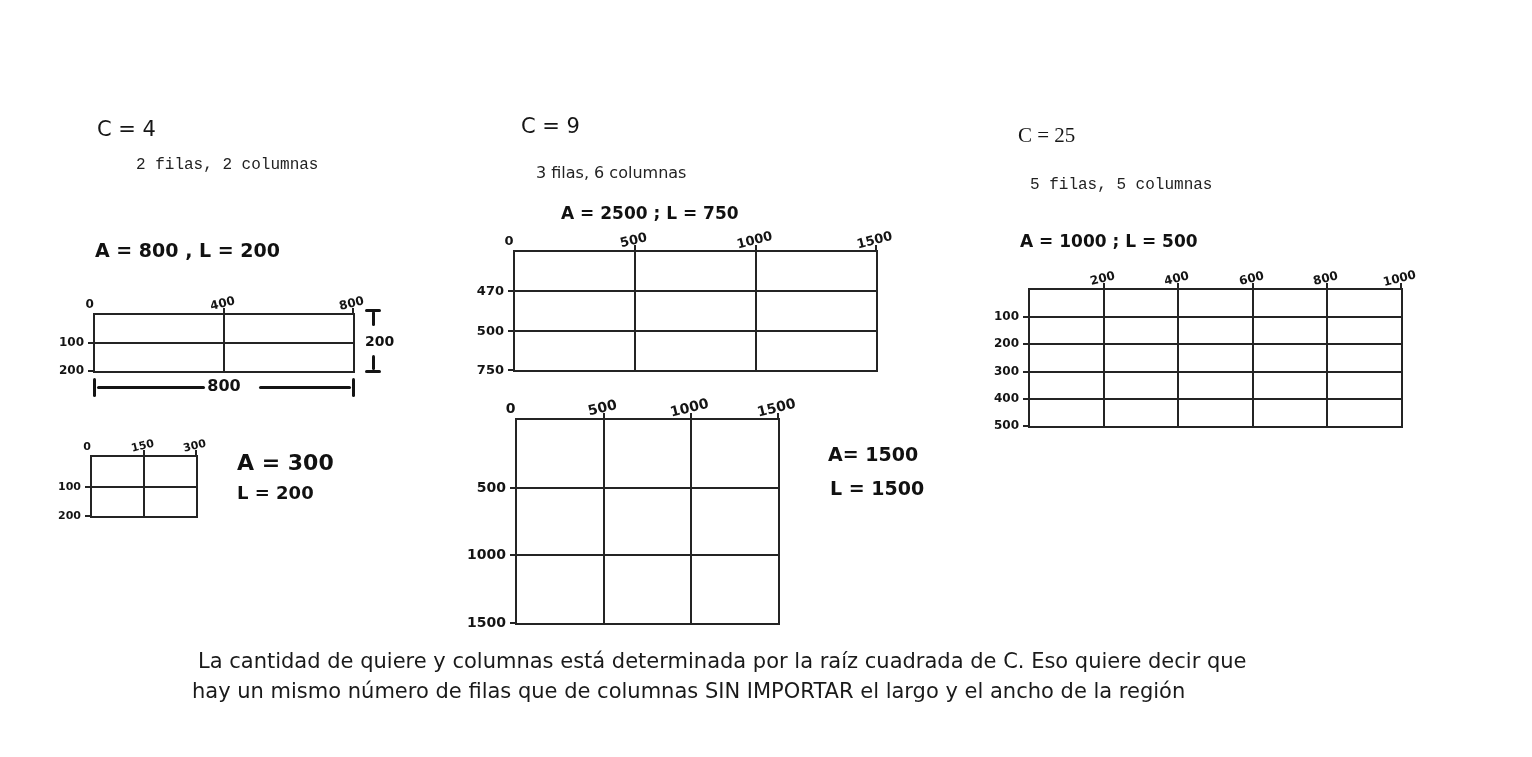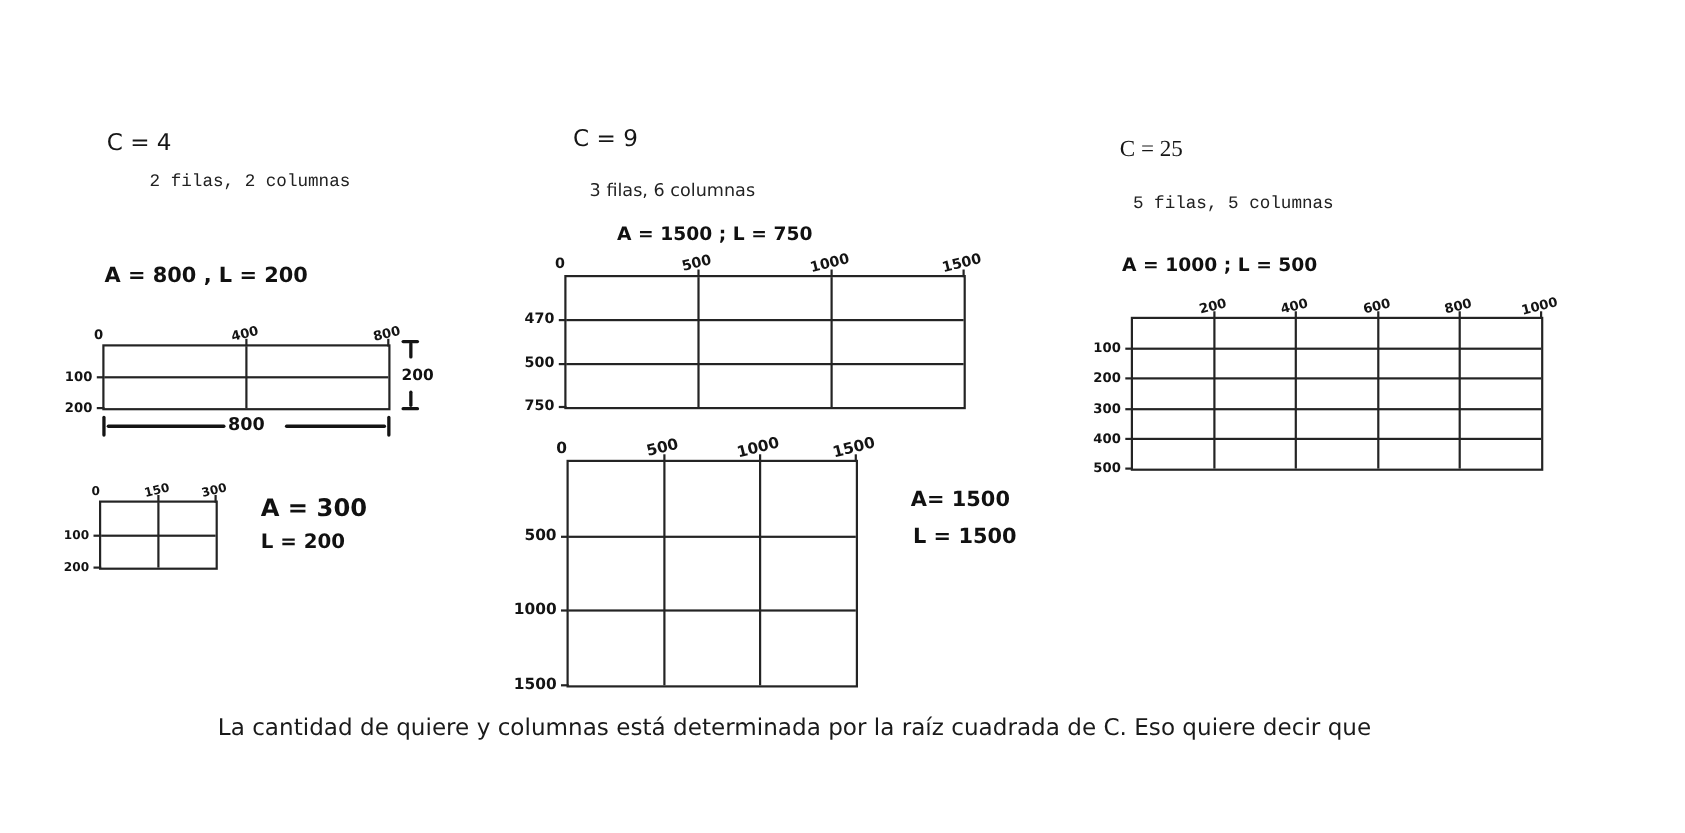--- a/index.html
+++ b/index.html
@@ -86,21 +86,21 @@
       <div class="tick-left" style="top: 50%;"></div>
       <div class="lbl lbl-left" style="top: 50%; font-size: 11px;">100</div>
       <div class="tick-left" style="top: 100%;"></div>
       <div class="lbl lbl-left" style="top: 100%; font-size: 11px;">200</div>
     </div>
   <div class="abs formula" style="left:237px;top:450px;font-size:22px;">A = 300</div>
   <div class="abs formula" style="left:237px;top:482px;font-size:18px;">L = 200</div>
 
   <div class="abs heading" style="left:521px;top:114px;">C = 9</div>
   <div class="abs subtitle" style="left:536px;top:163px;">3 filas, 6 columnas</div>
-  <div class="abs formula" style="left:561px;top:203px;font-size:17px;">A = 1500 ;   L = 750</div>
+  <div class="abs formula" style="left:561px;top:203px;font-size:17px;">A = 2500 ;   L = 750</div>
 
   <div class="grid" style="left:513px;top:250px;width:365px;height:122px;">
       <div class="gv" style="left: 33.3333%;"></div>
       <div class="gv" style="left: 66.6667%;"></div>
       <div class="gh" style="top: 33.3333%;"></div>
       <div class="gh" style="top: 66.6667%;"></div>
       <div class="lbl lbl-top-zero" style="left: 0%; font-size: 13px;">0</div>
       <div class="tick-top" style="left: 33.33%;"></div>
       <div class="lbl lbl-top" style="left: 33.33%; font-size: 13px;">500</div>
       <div class="tick-top" style="left: 66.67%;"></div>
@@ -166,14 +166,15 @@
       <div class="lbl lbl-left" style="top: 40%; font-size: 12px;">200</div>
       <div class="tick-left" style="top: 60%;"></div>
       <div class="lbl lbl-left" style="top: 60%; font-size: 12px;">300</div>
       <div class="tick-left" style="top: 80%;"></div>
       <div class="lbl lbl-left" style="top: 80%; font-size: 12px;">400</div>
       <div class="tick-left" style="top: 100%;"></div>
       <div class="lbl lbl-left" style="top: 100%; font-size: 12px;">500</div>
     </div>
 
   <div class="abs footer-line" style="left:198px;top:646px;">La cantidad de quiere y columnas está determinada por la raíz cuadrada de C. Eso quiere decir que</div>
+  <div class="abs footer-line" style="left:192px;top:676px;">hay un mismo número de filas que de columnas SIN IMPORTAR el largo y el ancho de la región</div>
 
 </div>
 
 </body></html>

